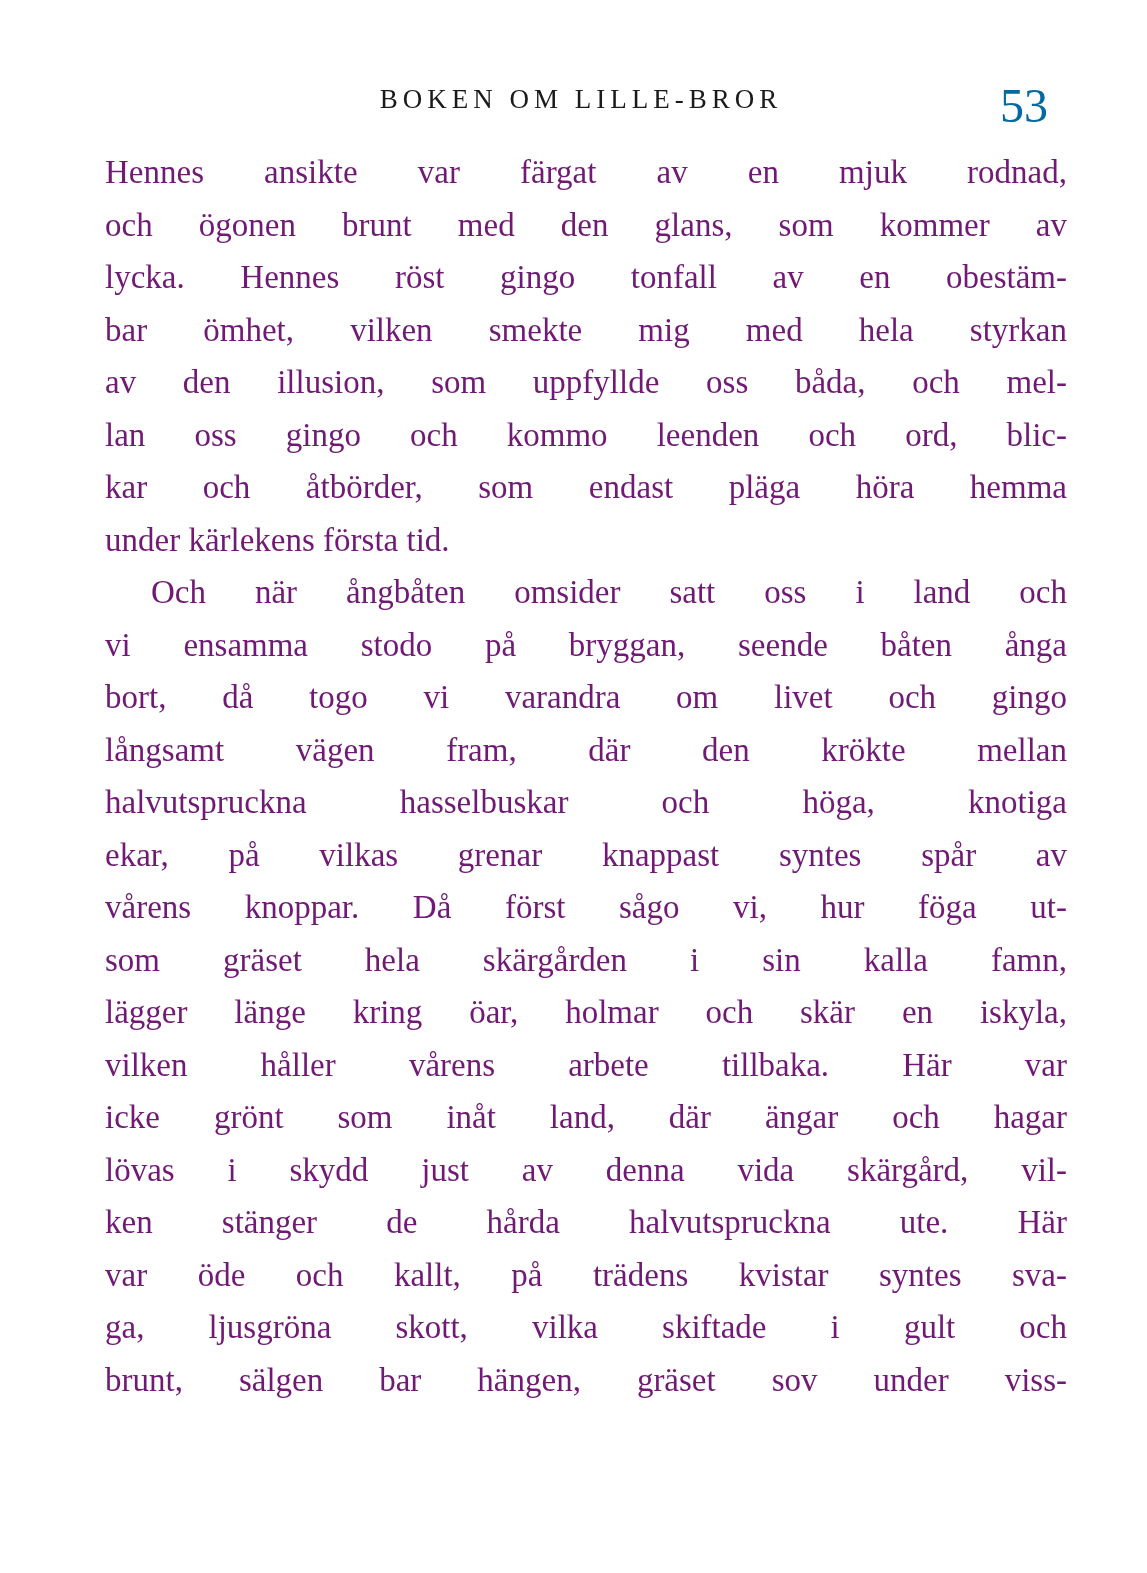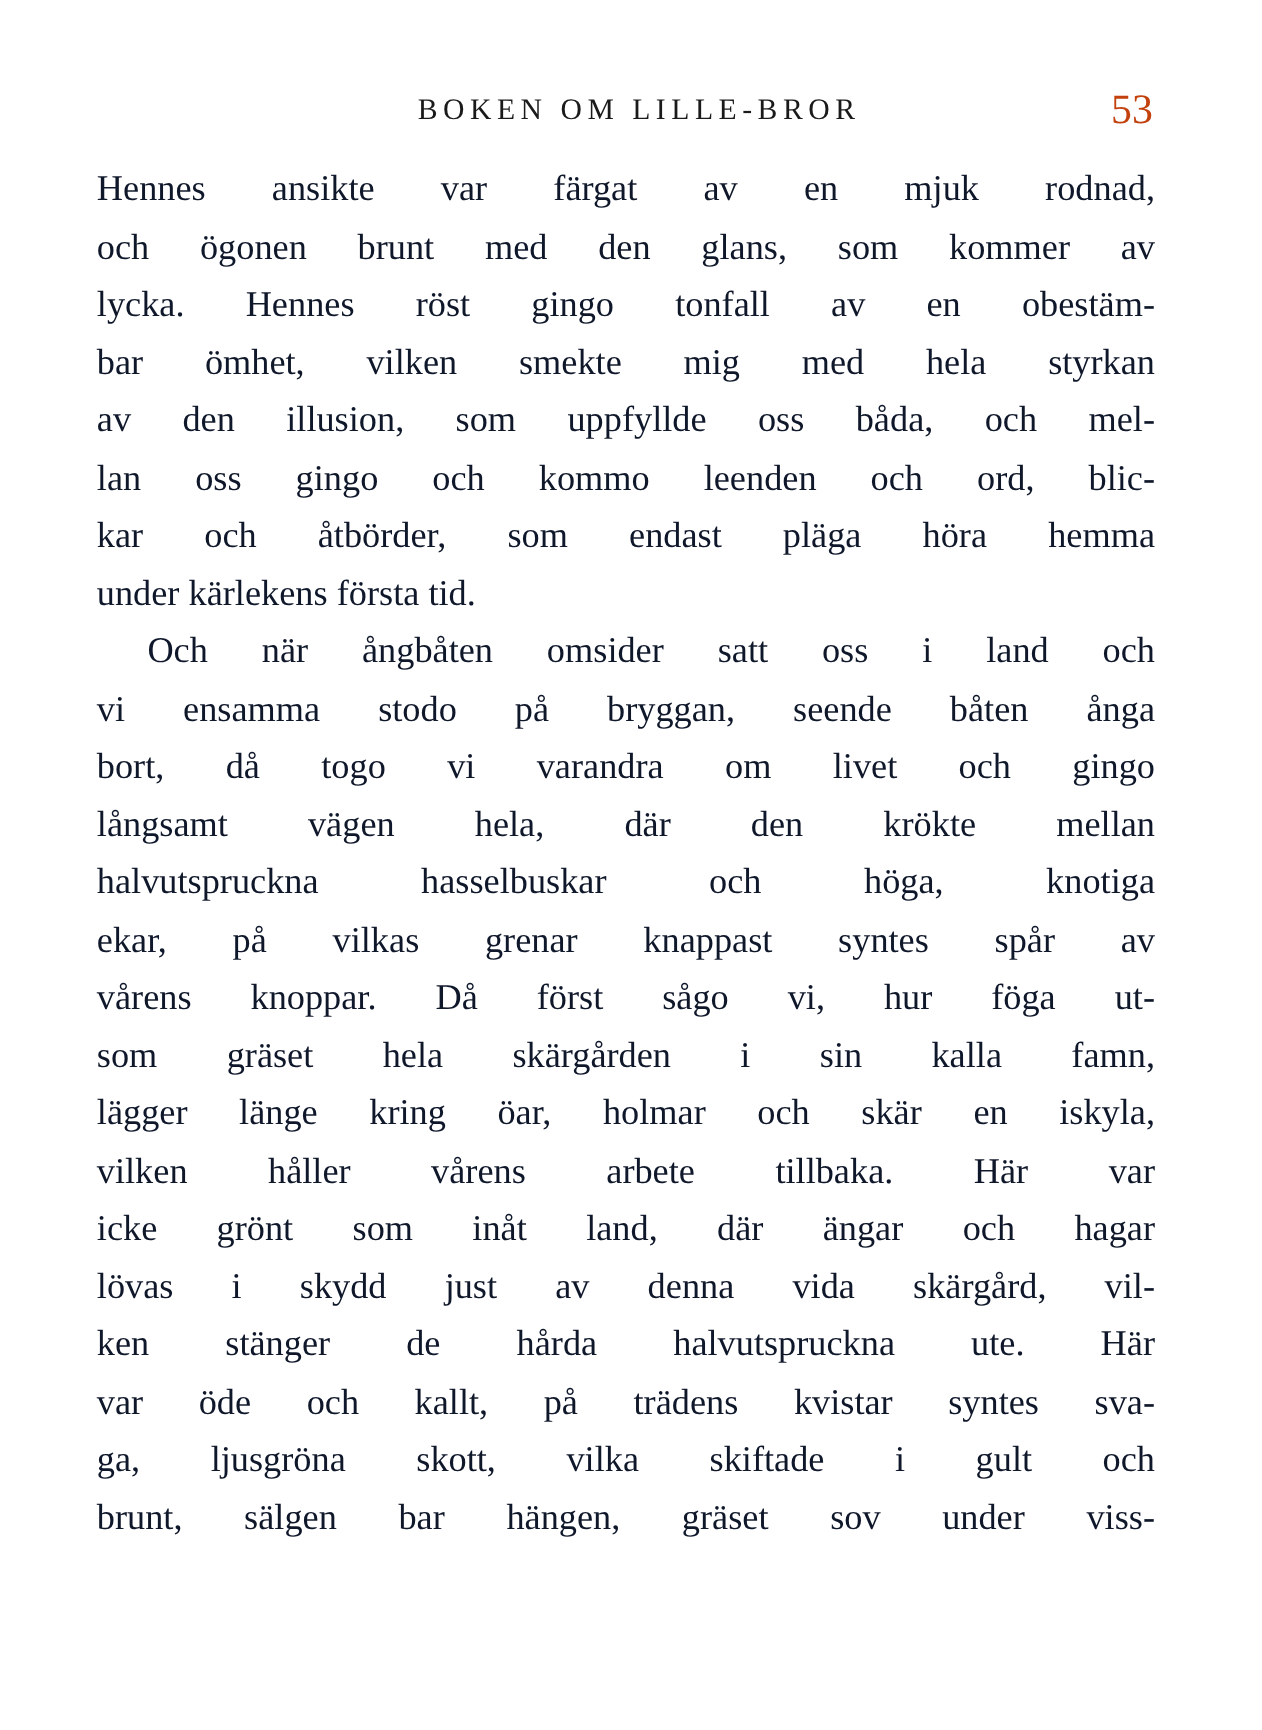--- a/index.html
+++ b/index.html
@@ -27,31 +27,31 @@
     text-align: center;
     font-size: 27px;
     letter-spacing: 5px;
     color: #1a1a1a;
     padding-top: 6px;
   }
   .page-number {
     position: absolute;
     top: 0;
     right: 14px;
-    font-size: 38px;
-    color: #c2410c;
+    font-size: 48px;
+    color: #0369a1;
   }
   .body-text {
     position: absolute;
     top: 146px;
-    left: 88px;
+    left: 105px;
     width: 962px;
     font-size: 33px;
     line-height: 52.5px;
-    color: #0f172a;
+    color: #701a75;
   }
   .line {
     text-align: justify;
     text-align-last: justify;
     white-space: normal;
     height: 52.5px;
     overflow: visible;
   }
   .line.last {
     text-align-last: left;
@@ -73,21 +73,21 @@
       <div class="line">och ögonen brunt med den glans, som kommer av</div>
       <div class="line">lycka.  Hennes röst gingo tonfall av en obestäm-</div>
       <div class="line">bar ömhet, vilken smekte mig med hela styrkan</div>
       <div class="line">av den illusion, som uppfyllde oss båda, och mel-</div>
       <div class="line">lan oss gingo och kommo leenden och ord, blic-</div>
       <div class="line">kar och åtbörder, som endast pläga höra hemma</div>
       <div class="line last">under kärlekens första tid.</div>
       <div class="line indent">Och när ångbåten omsider satt oss i land och</div>
       <div class="line">vi ensamma stodo på bryggan, seende båten ånga</div>
       <div class="line">bort, då togo vi varandra om livet och gingo</div>
-      <div class="line">långsamt vägen hela, där den krökte mellan</div>
+      <div class="line">långsamt vägen fram, där den krökte mellan</div>
       <div class="line">halvutspruckna hasselbuskar och höga, knotiga</div>
       <div class="line">ekar, på vilkas grenar knappast syntes spår av</div>
       <div class="line">vårens knoppar.  Då först sågo vi, hur föga ut-</div>
       <div class="line">som gräset hela skärgården i sin kalla famn,</div>
       <div class="line">lägger länge kring öar, holmar och skär en iskyla,</div>
       <div class="line">vilken håller vårens arbete tillbaka.  Här var</div>
       <div class="line">icke grönt som inåt land, där ängar och hagar</div>
       <div class="line">lövas i skydd just av denna vida skärgård, vil-</div>
       <div class="line">ken stänger de hårda halvutspruckna ute.  Här</div>
       <div class="line">var öde och kallt, på trädens kvistar syntes sva-</div>

